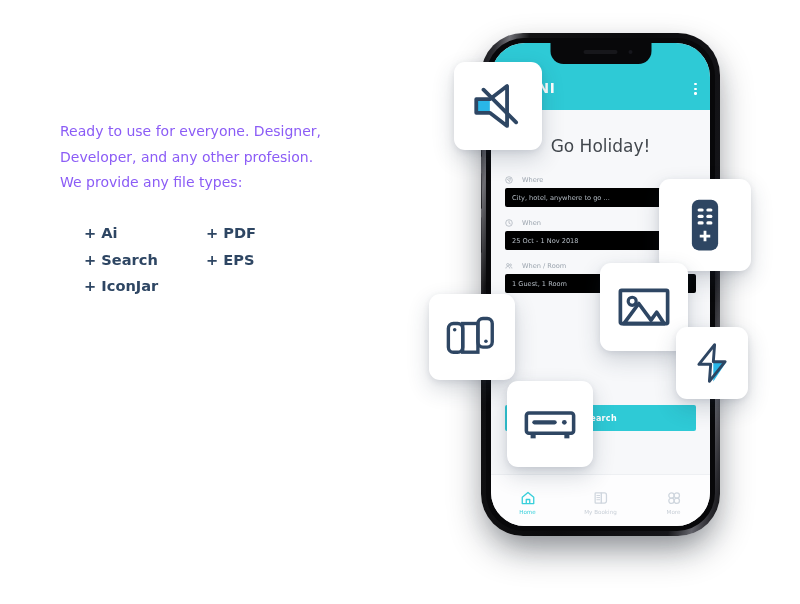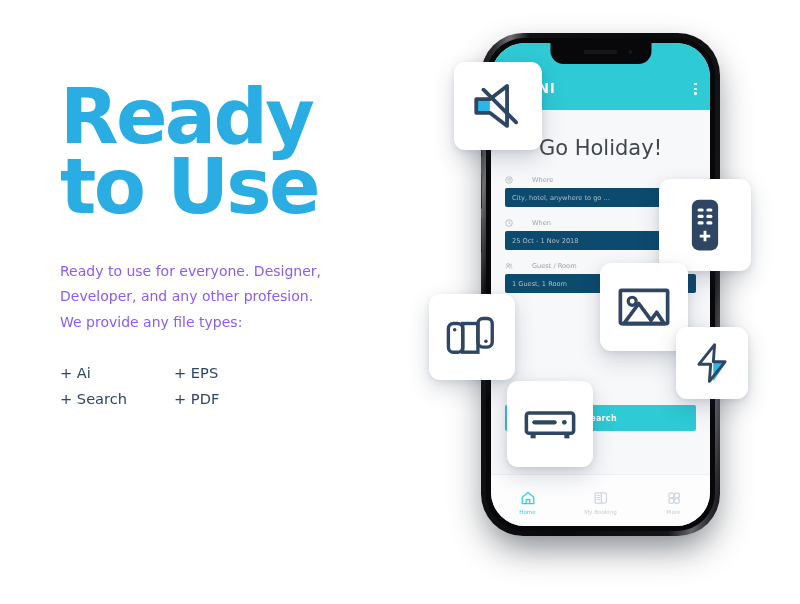--- a/index.html
+++ b/index.html
@@ -41,22 +41,24 @@
     margin-top: 37px;
     font-family: "DejaVu Sans", sans-serif;
     font-size: 14px;
     line-height: 1.83;
     color: #8b5cf6;
     white-space: pre-line;
   }
 
   .filetypes {
     margin-top: 24px;
-    display: flex;
-    gap: 4px;
+    margin-left: 24px;
+    display: flex;
+    gap: 12px;
+    font-weight: bold;
   }
   .ft-col { width: 110px; }
   .ft-item {
     font-family: "DejaVu Sans", sans-serif;
     font-size: 14.6px;
     line-height: 1.83;
     color: #2E4663;
     white-space: nowrap;
   }
 
@@ -195,45 +197,45 @@
     background: #ffffff;
     display: block;
   }
 
   .app-hero {
     position: absolute;
     left: 0; top: 67px;
     width: 100%;
     text-align: center;
     font-family: "DejaVu Sans", sans-serif;
-    font-size: 21px;
+    font-size: 17px;
     color: #42474d;
     padding-top: 26px;
   }
 
   .form-area {
     position: absolute;
     left: 14px;
     top: 133px;
     width: 191px;
   }
   .field { margin-bottom: 12px; }
   .field-label {
     display: flex;
     align-items: center;
-    gap: 19px;
+    gap: 9px;
     font-family: "DejaVu Sans", sans-serif;
     font-size: 6.6px;
     color: #9aa3ad;
     margin-bottom: 4px;
   }
   .field-label svg { display: block; }
   .field-input {
     height: 19px;
-    background: #0c4a6e;
+    background: #000000;
     border-radius: 2px;
     display: flex;
     align-items: center;
     padding: 0 7px;
     font-family: "DejaVu Sans", sans-serif;
     font-size: 6.6px;
     color: #b6bec6;
   }
 
   .search-btn {
@@ -301,35 +303,34 @@
   #card-console  { left: 429px; top: 294px; width: 86px; height: 86px; }
   #card-player   { left: 507px; top: 381px; width: 86px; height: 86px; }
 </style>
 </head>
 <body>
 
 <div id="stage">
 
   <div class="promo">
 
-    <div class="headline">Ready
-to Use</div>
 
     <div class="subcopy">Ready to use for everyone. Designer,
 Developer, and any other profesion.
 We provide any file types:</div>
 
     <div class="filetypes">
       <div class="ft-col">
         <div class="ft-item">+ Ai</div>
         <div class="ft-item">+ Search</div>
+        <div class="ft-item">+ IconJar</div>
       </div>
       <div class="ft-col">
+        <div class="ft-item">+ PDF</div>
         <div class="ft-item">+ EPS</div>
-        <div class="ft-item">+ PDF</div>
       </div>
     </div>
   </div>
 
   <div id="phone-wrap">
 
     <div class="phone-shadow"></div>
 
     <div class="phone-body">
       <div class="phone-inner-ring"></div>
@@ -388,21 +389,21 @@
           <div class="field">
             <div class="field-label">
               <span>
                 <svg width="8" height="8" viewBox="0 0 16 16">
                   <circle cx="5.6" cy="5.4" r="2.4" fill="none" stroke="#9aa3ad" stroke-width="1.2"></circle>
                   <circle cx="11" cy="5.8" r="1.9" fill="none" stroke="#9aa3ad" stroke-width="1.1"></circle>
                   <path d="M1.8 13 c0-2.5 1.7-4 3.8-4 s3.8 1.5 3.8 4" fill="none" stroke="#9aa3ad" stroke-width="1.2"></path>
                   <path d="M10.4 9.3 c2 0 3.5 1.4 3.5 3.7" fill="none" stroke="#9aa3ad" stroke-width="1.1"></path>
                 </svg>
               </span>
-              <span>Guest / Room</span>
+              <span>When / Room</span>
             </div>
             <div class="field-input">1 Guest, 1 Room</div>
           </div>
         </div>
 
         <div class="search-btn">Search</div>
 
         <div class="tabbar">
 
           <div class="tab active">

